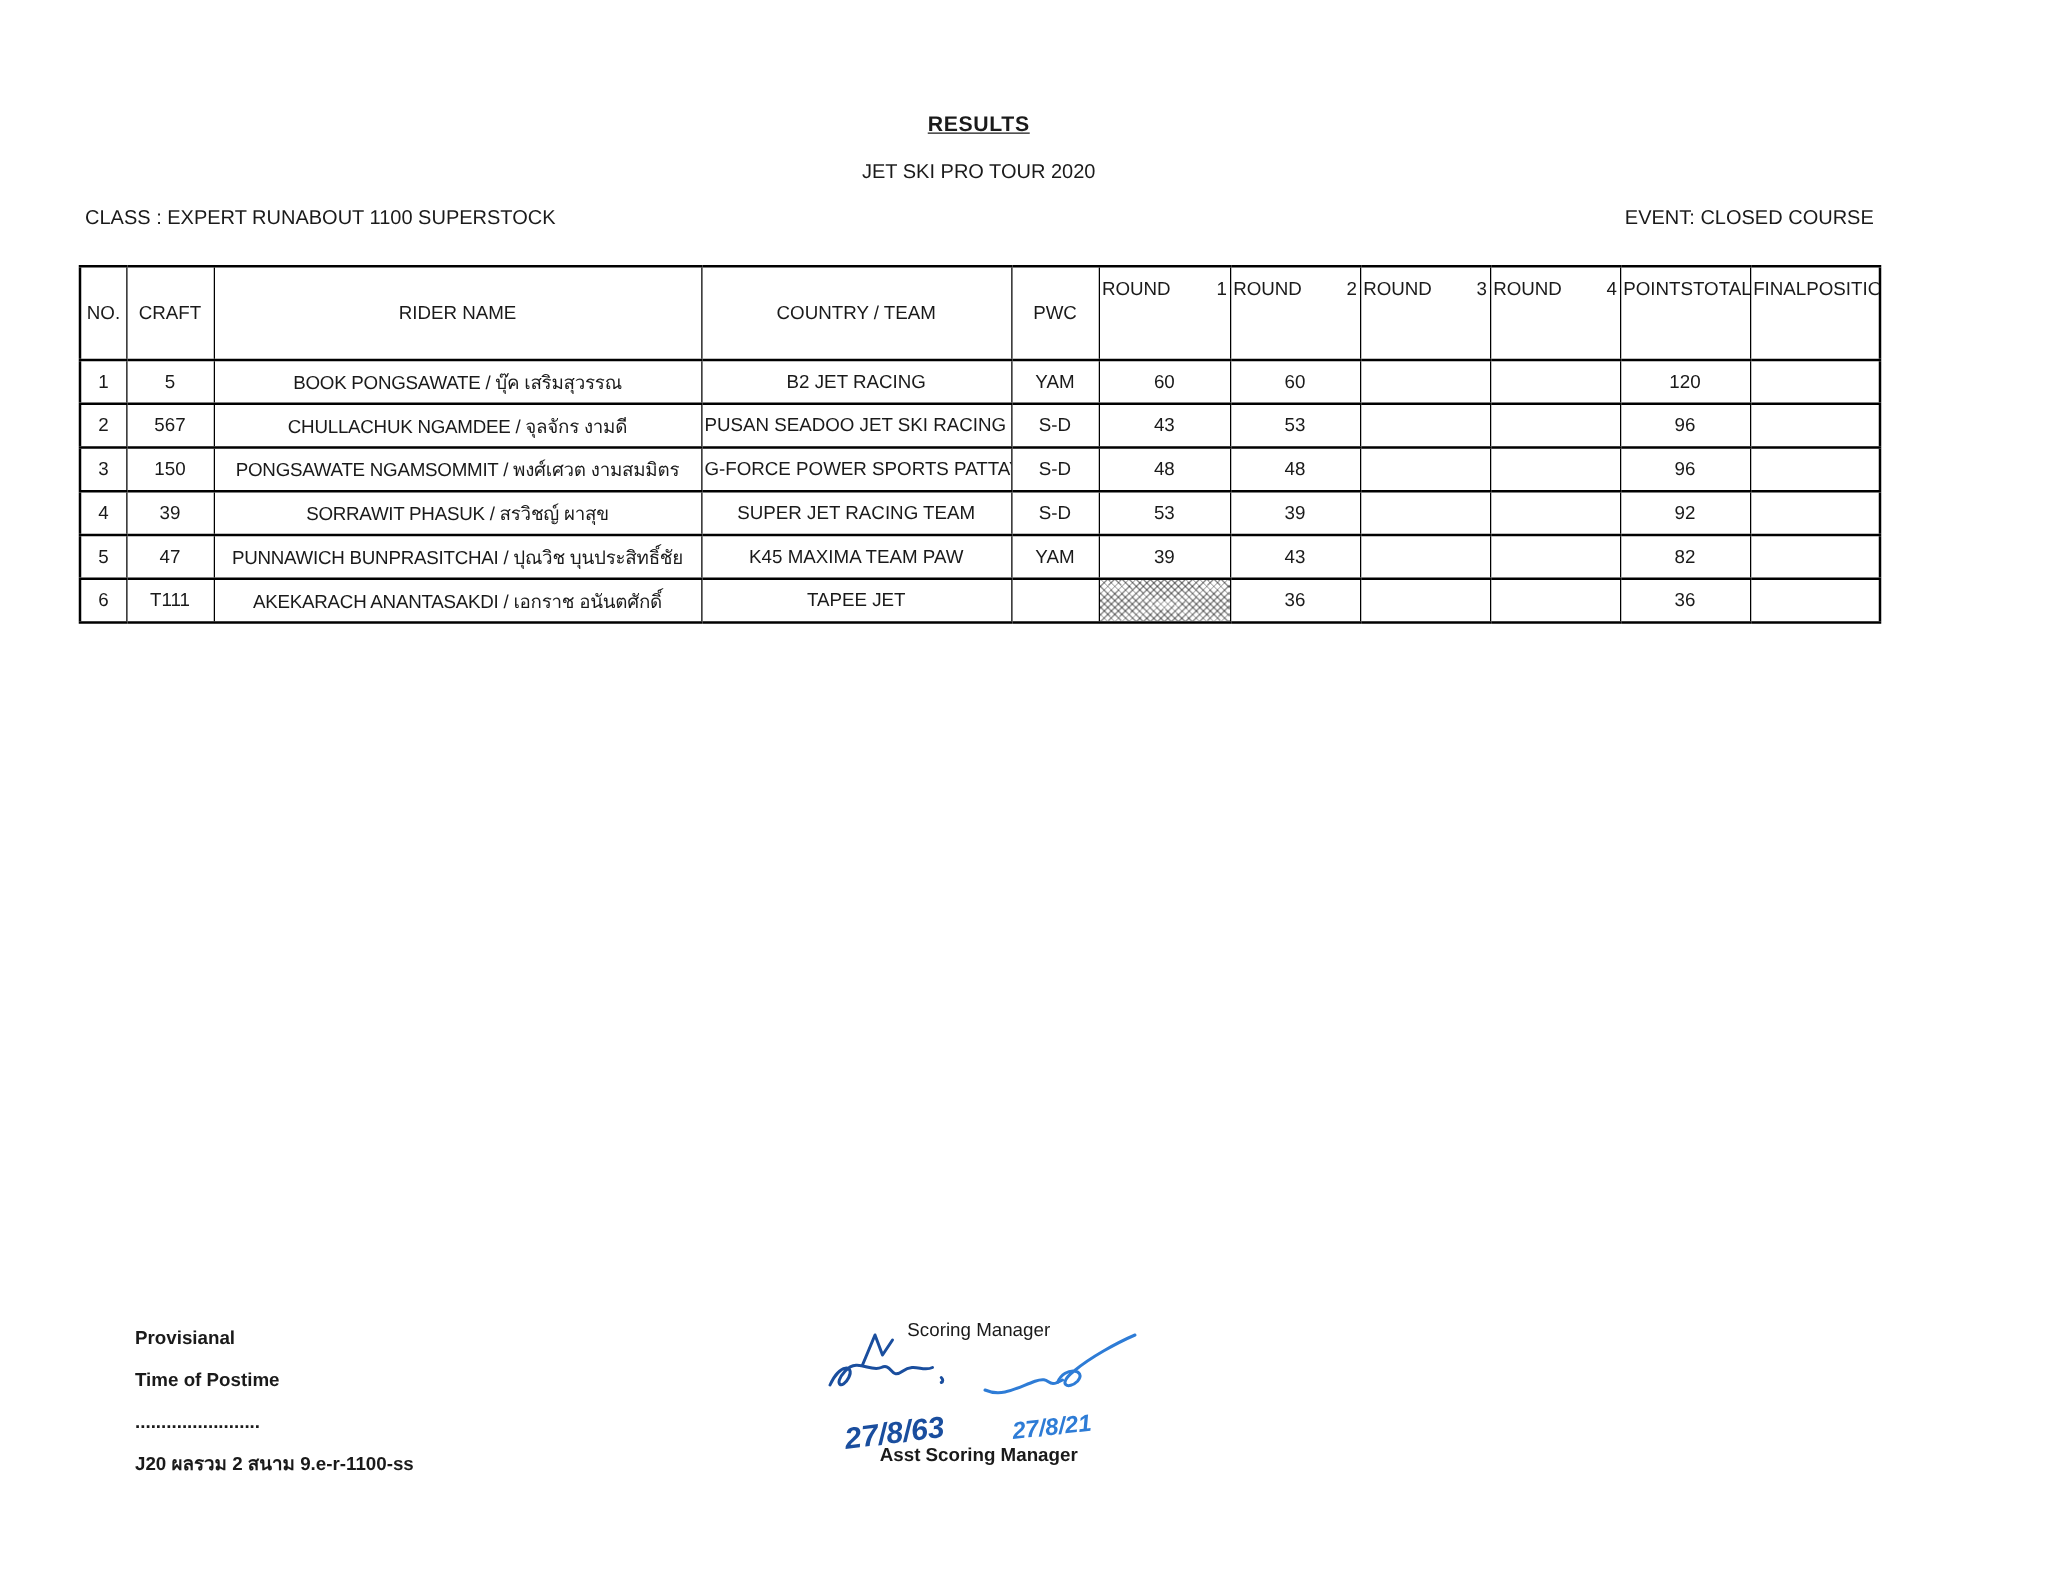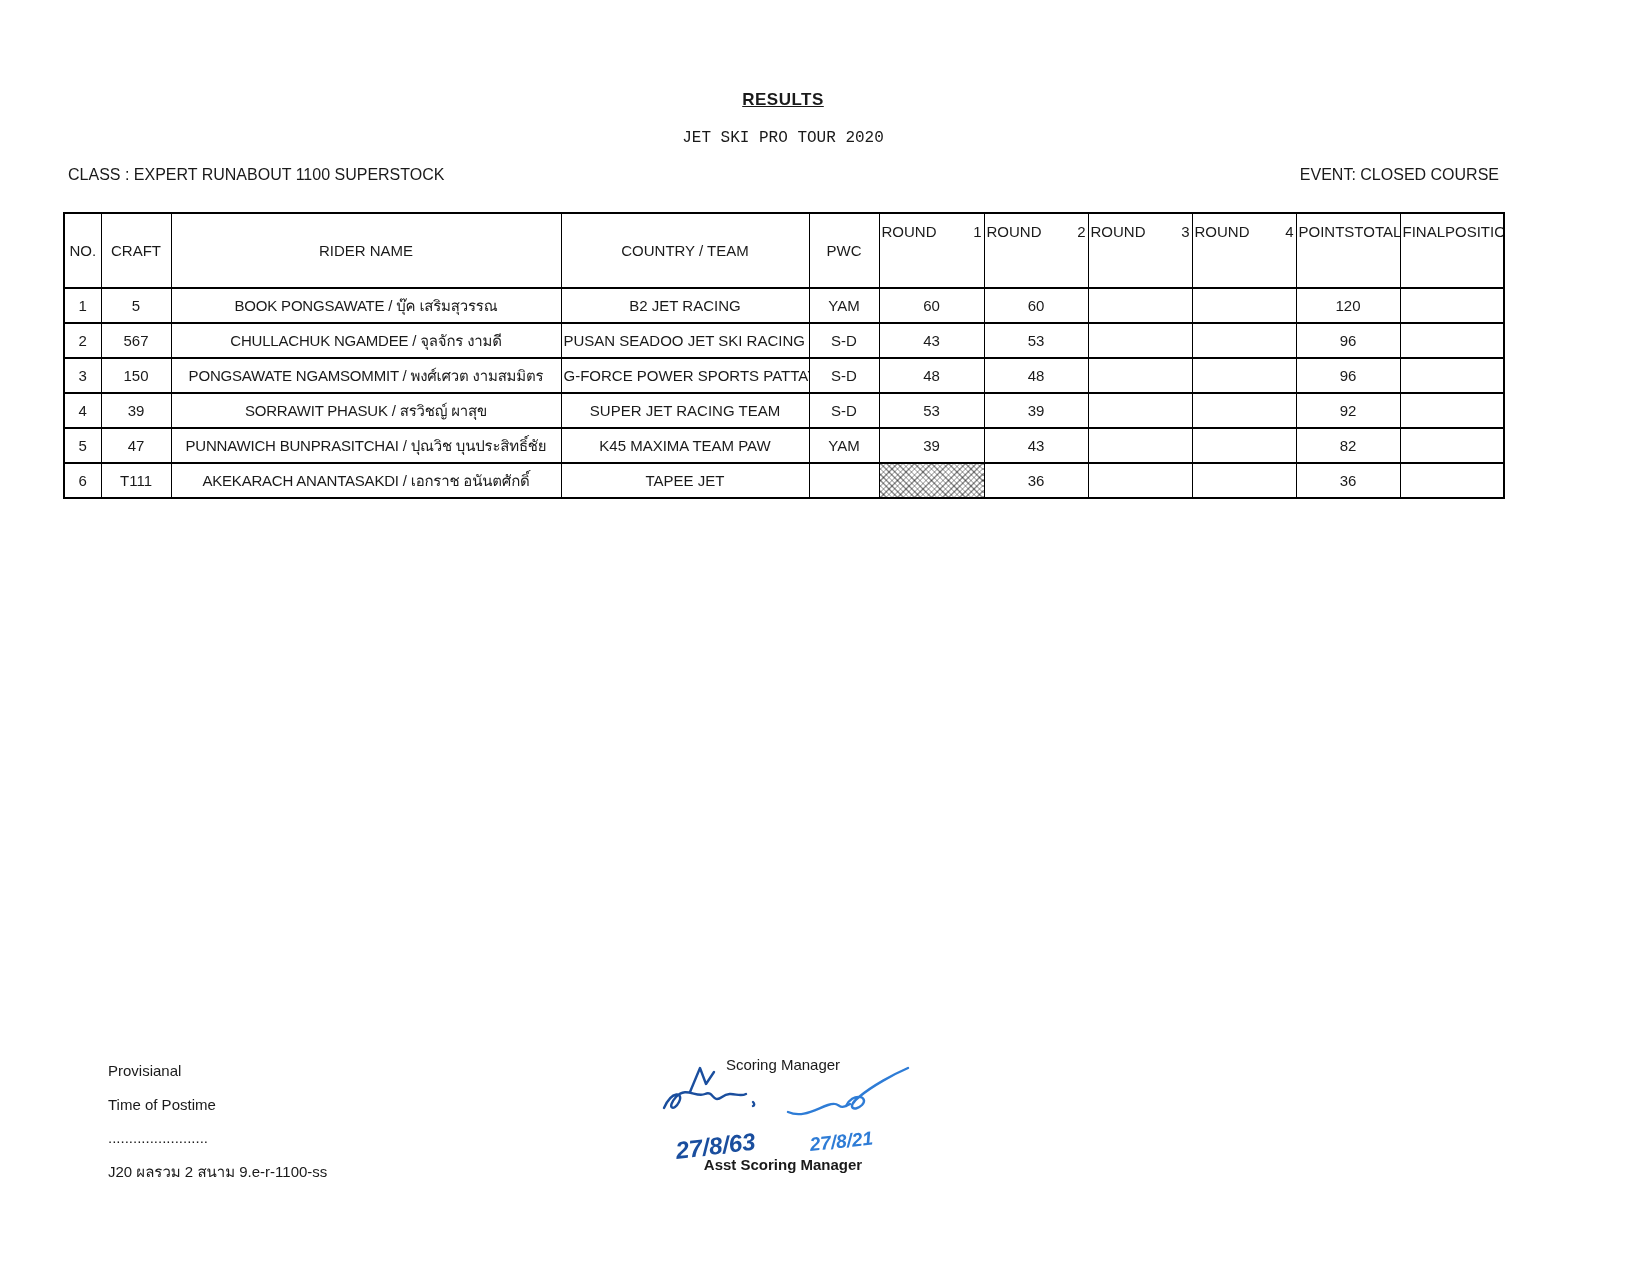--- a/index.html
+++ b/index.html
@@ -3,21 +3,21 @@
 <meta charset="utf-8">
 <style>
   html,body{margin:0;padding:0;}
   body{
     width:1650px;height:1275px;position:relative;background:#ffffff;
     font-family:"Liberation Sans","DejaVu Sans",sans-serif;color:#1a1a1a;
     overflow:hidden;
   }
   .content{position:absolute;left:63px;width:1440px;}
   .doc-title{top:90px;text-align:center;font-size:17px;font-weight:bold;text-decoration:underline;letter-spacing:.5px;}
-  .doc-subtitle{top:129px;text-align:center;font-size:16px;font-family:Liberation Mono, monospace;}
+  .doc-subtitle{top:129px;text-align:center;font-size:16px;}
   .class-row{top:166px;display:flex;justify-content:space-between;font-size:16px;padding:0 4px 0 5px;box-sizing:border-box;gap:40px;}
 
   table.results{
     position:absolute;left:63px;top:212px;width:1440px;
     border-collapse:collapse;table-layout:fixed;
     border:2px solid #000;
   }
   table.results th, table.results td{
     border-left:1px solid #000;border-right:1px solid #000;
     border-top:2px solid #000;border-bottom:2px solid #000;
@@ -28,21 +28,21 @@
   table.results td{height:35px;}
   .hdr2{display:flex;flex-direction:row;justify-content:space-between;height:56px;}
   td.rider{text-align:left;padding-left:4px;letter-spacing:-0.2px;}
   td.small-team{font-size:11.5px;}
   td.hatched{
     background-image:
       repeating-linear-gradient(45deg, rgba(0,0,0,0.45) 0 1px, transparent 1px 4px),
       repeating-linear-gradient(-45deg, rgba(0,0,0,0.45) 0 1px, transparent 1px 4px);
   }
 
-  .footer-left{position:absolute;left:108px;top:1054px;font-size:15px;line-height:33.5px;}
+  .footer-left{position:absolute;left:108px;top:1054px;font-size:15px;line-height:33.5px;font-weight:bold;}
   .sig-label{position:absolute;left:633px;width:300px;text-align:center;font-size:15px;}
   .sig-label.top{top:1056px;}
   .sig-label.bottom{top:1156px;font-weight:bold;}
   .sig-svg{position:absolute;left:650px;top:1060px;}
   .footer-right{position:absolute;left:1000px;width:462px;top:1122px;text-align:right;font-size:15px;line-height:34px;}
 </style>
 </head>
 <body>
 
 <div class="content doc-title">RESULTS</div>

